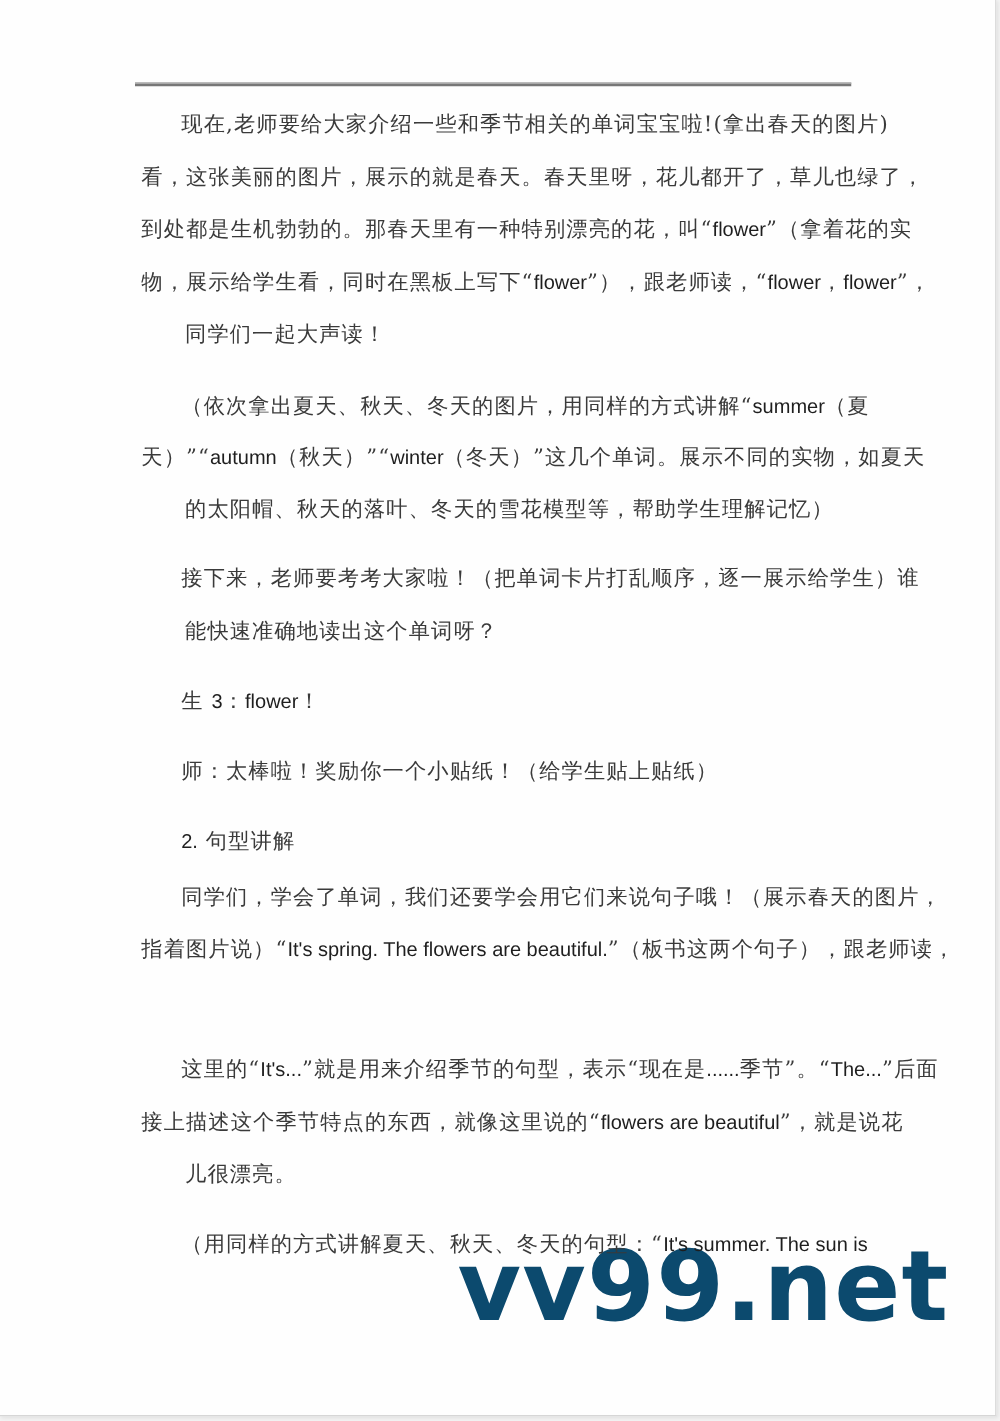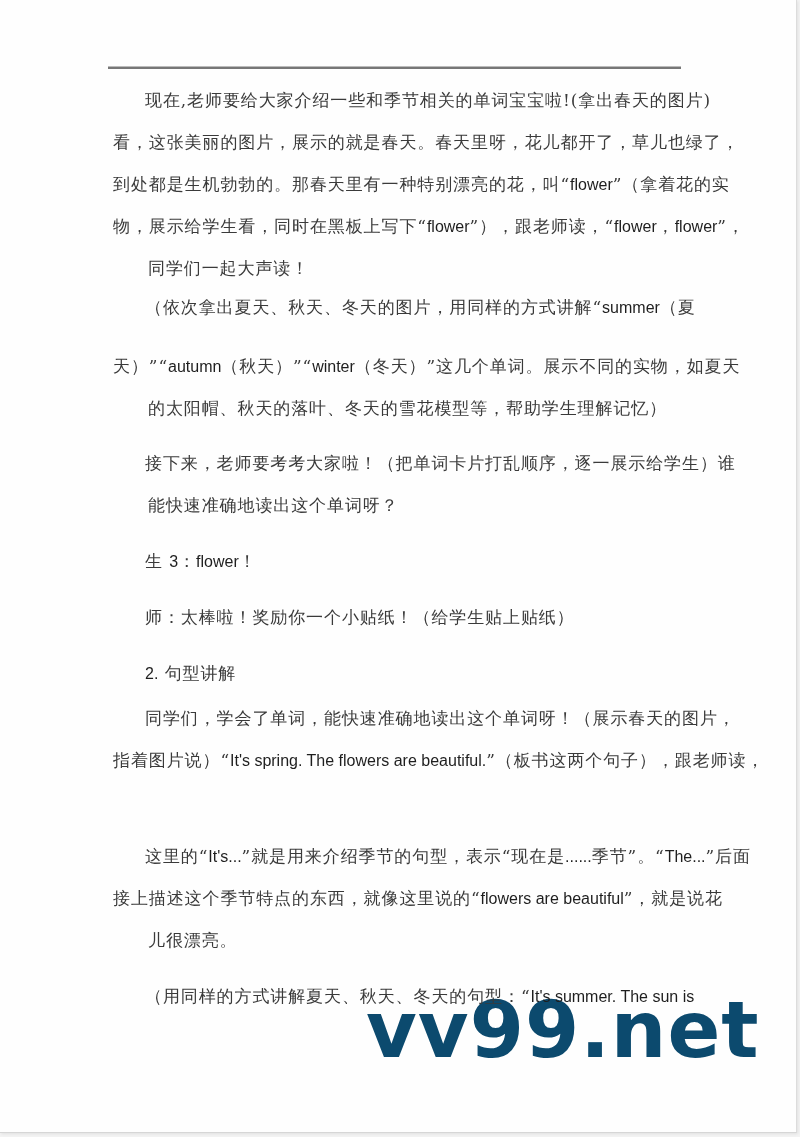--- a/index.html
+++ b/index.html
@@ -75,34 +75,34 @@
   <div class="header-rule"></div>
 
   <div class="watermark">vv99.net</div>
 
   <div class="line indent" style="top:85px">现在,老师要给大家介绍一些和季节相关的单词宝宝啦!(拿出春天的图片)</div>
   <div class="line" style="top:127px">看，这张美丽的图片，展示的就是春天。春天里呀，花儿都开了，草儿也绿了，</div>
   <div class="line" style="top:169px">到处都是生机勃勃的。那春天里有一种特别漂亮的花，叫“<span class="en">flower</span>”（拿着花的实</div>
   <div class="line" style="top:211px">物，展示给学生看，同时在黑板上写下“<span class="en">flower</span>”），跟老师读，“<span class="en">flower</span>，<span class="en">flower</span>”，</div>
   <div class="line last" style="top:253px">同学们一起大声读！</div>
 
-  <div class="line indent" style="top:292px">（依次拿出夏天、秋天、冬天的图片，用同样的方式讲解“<span class="en">summer</span>（夏</div>
+  <div class="line indent" style="top:310px">（依次拿出夏天、秋天、冬天的图片，用同样的方式讲解“<span class="en">summer</span>（夏</div>
   <div class="line" style="top:351px">天）”“<span class="en">autumn</span>（秋天）”“<span class="en">winter</span>（冬天）”这几个单词。展示不同的实物，如夏天</div>
   <div class="line last" style="top:393px">的太阳帽、秋天的落叶、冬天的雪花模型等，帮助学生理解记忆）</div>
 
   <div class="line indent" style="top:448px">接下来，老师要考考大家啦！（把单词卡片打乱顺序，逐一展示给学生）谁</div>
   <div class="line last" style="top:490px">能快速准确地读出这个单词呀？</div>
 
   <div class="line indent short" style="top:546px">生 <span class="en">3</span>：<span class="en">flower</span>！</div>
 
   <div class="line indent short" style="top:602px">师：太棒啦！奖励你一个小贴纸！（给学生贴上贴纸）</div>
 
   <div class="line indent short" style="top:658px"><span class="en">2.</span> 句型讲解</div>
 
-  <div class="line indent" style="top:703px">同学们，学会了单词，能快速准确地读出这个单词呀！（展示春天的图片，</div>
+  <div class="line indent" style="top:703px">同学们，学会了单词，我们还要学会用它们来说句子哦！（展示春天的图片，</div>
   <div class="line" style="top:745px">指着图片说）“<span class="en">It's spring. The flowers are beautiful.</span>”（板书这两个句子），跟老师读，</div>
 
   <div class="line indent" style="top:841px">这里的“<span class="en">It's...</span>”就是用来介绍季节的句型，表示“现在是<span class="en">......</span>季节”。“<span class="en">The...</span>”后面</div>
   <div class="line" style="top:883px">接上描述这个季节特点的东西，就像这里说的“<span class="en">flowers are beautiful</span>”，就是说花</div>
   <div class="line last" style="top:925px">儿很漂亮。</div>
 
   <div class="line indent" style="top:981px">（用同样的方式讲解夏天、秋天、冬天的句型：“<span class="en">It's summer. The sun is</span></div>
 </div>
 
 </body></html>

